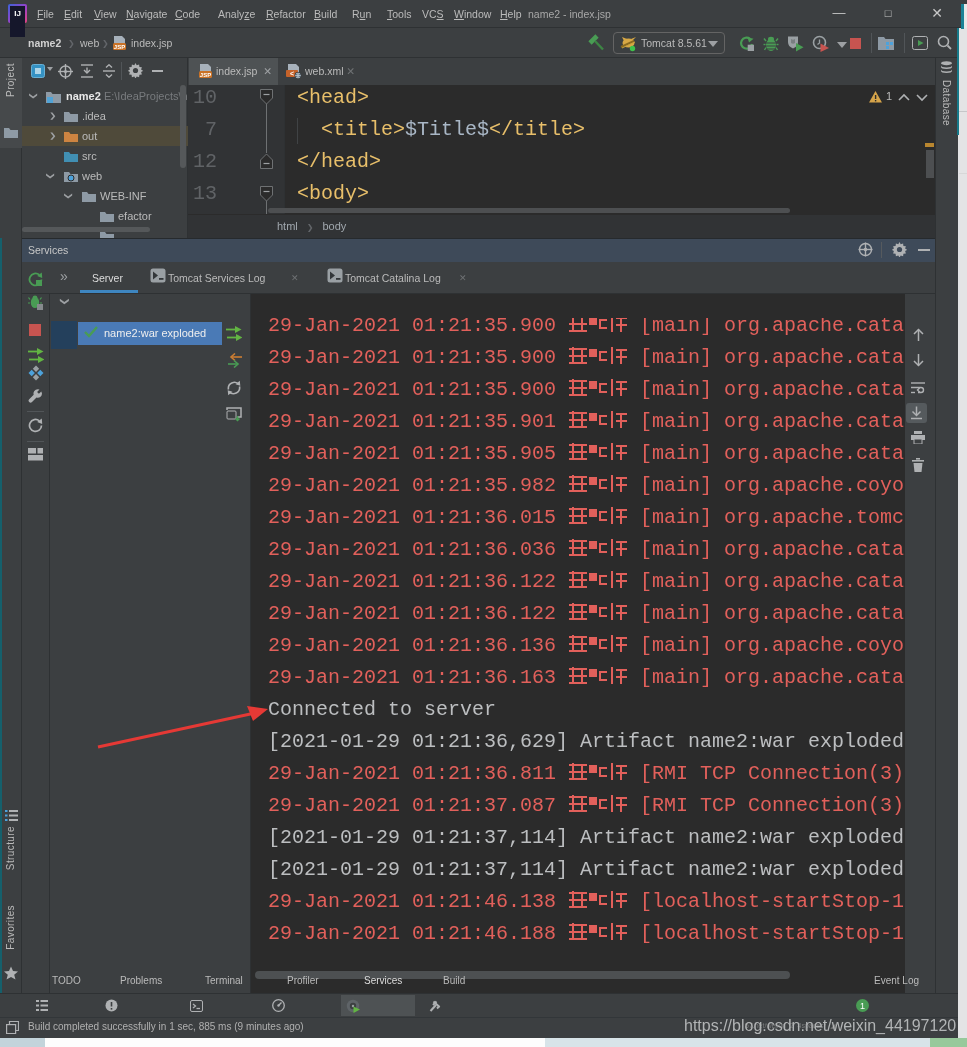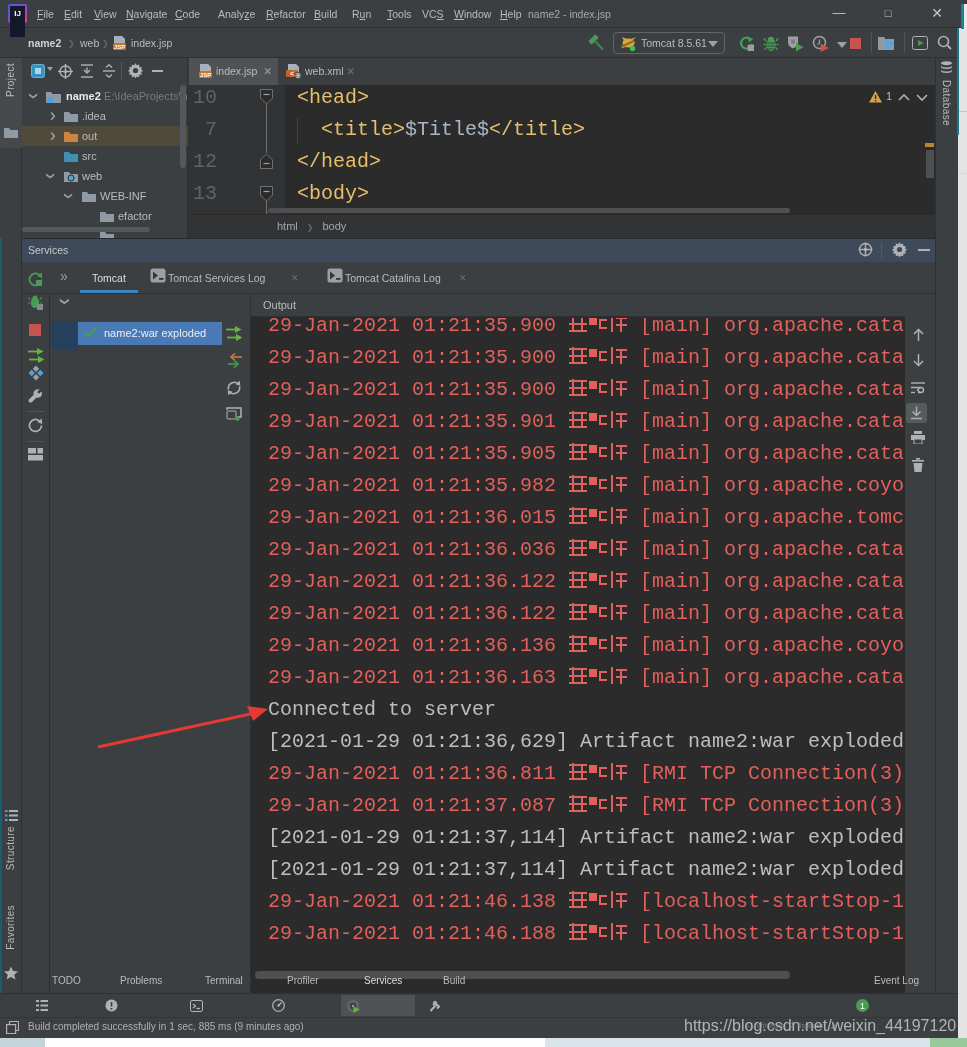--- a/index.html
+++ b/index.html
@@ -206,28 +206,27 @@
         <ellipse cx="6.5" cy="2.2" rx="5.5" ry="2"></ellipse>
         <path d="M1 4.5 a5.5 1.9 0 0 0 11 0 v1.5 a5.5 1.9 0 0 1 -11 0z"></path>
         <path d="M1 8.5 a5.5 1.9 0 0 0 11 0 v1.5 a5.5 1.9 0 0 1 -11 0z"></path>
         <path d="M1 12 a5.5 1.9 0 0 0 11 0 v-1 a5.5 1.9 0 0 1 -11 0z" opacity="0"></path>
       </g>
     </svg>
 <div class="vlabel2" style="left:941px;top:80px">Database</div>
 
 <span class="abs" style="left:28px;top:238px;height:24px;line-height:24px;color:#c8c8c8;font-size:10.5px">Services</span>
 <span class="svctab" style="left:60px;top:260px;color:#9da0a3;font-size:14px">»</span>
-<span class="svctab" style="left:92px;color:#dedede">Tomcat</span>
+<span class="svctab" style="left:92px;color:#dedede">Server</span>
 <div class="abs" style="left:80px;top:290px;width:58px;height:3px;background:#3e86c0"></div>
 <span class="svctab" style="left:168px">Tomcat Services Log</span>
 <span class="svctab" style="left:291px;color:#6f7274;font-size:9px">✕</span>
 <span class="svctab" style="left:345px">Tomcat Catalina Log</span>
 <span class="svctab" style="left:459px;color:#6f7274;font-size:9px">✕</span>
 
-<div class="abs" style="left:251px;top:294px;width:654px;height:23px;background:#3c3f41;border-bottom:1px solid #2e3133;color:#bbb;font-size:11px;line-height:23px"><span style="margin-left:12px">Output</span></div>
 <span class="tchev" style="left:61px;top:296px;color:#9da0a3;font-size:10px;transform:rotate(90deg) scaleY(.9)">❯</span>
 <div class="abs" style="left:51px;top:321px;width:26px;height:28px;background:#24405c"></div>
 <div class="abs" style="left:78px;top:322px;width:144px;height:23px;background:#4a7ab6;color:#eee;font-size:11px;line-height:23px"><span style="margin-left:26px">name2:war exploded</span></div>
 <svg class="abs" style="left:84px;top:326px" width="14" height="12" viewBox="0 0 14 12">
       <path d="M1 6 L5 10 L13 1" stroke="#499c54" stroke-width="2.4" fill="none"></path>
     </svg>
 <svg class="abs" style="left:226px;top:326px" width="16" height="15" viewBox="0 0 16 15">
       <g stroke="#62b543" stroke-width="1.8" fill="none">
         <path d="M0 3.5 h9"></path>
         <path d="M1 11.5 h9"></path>

